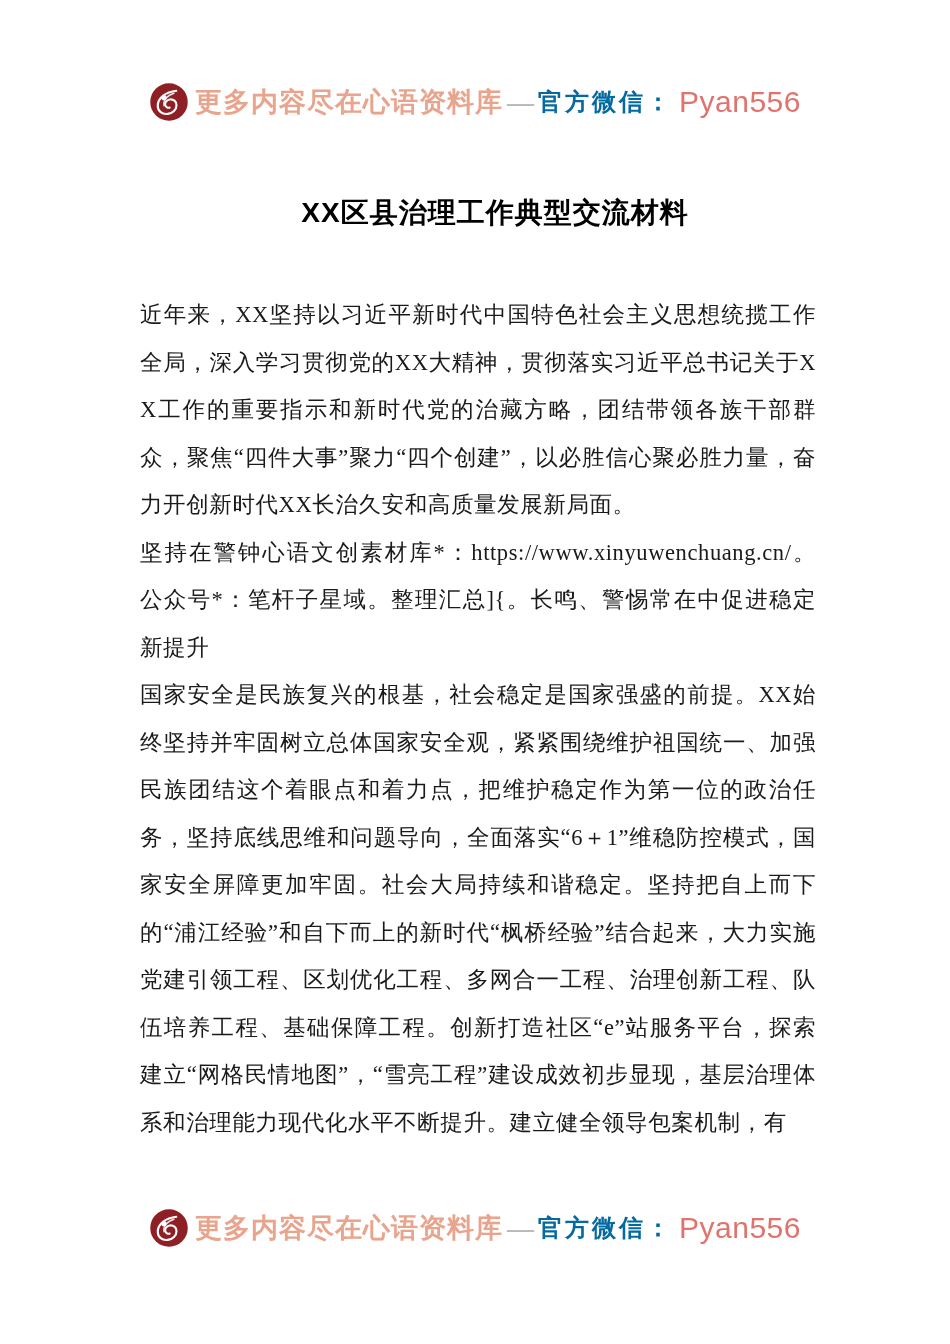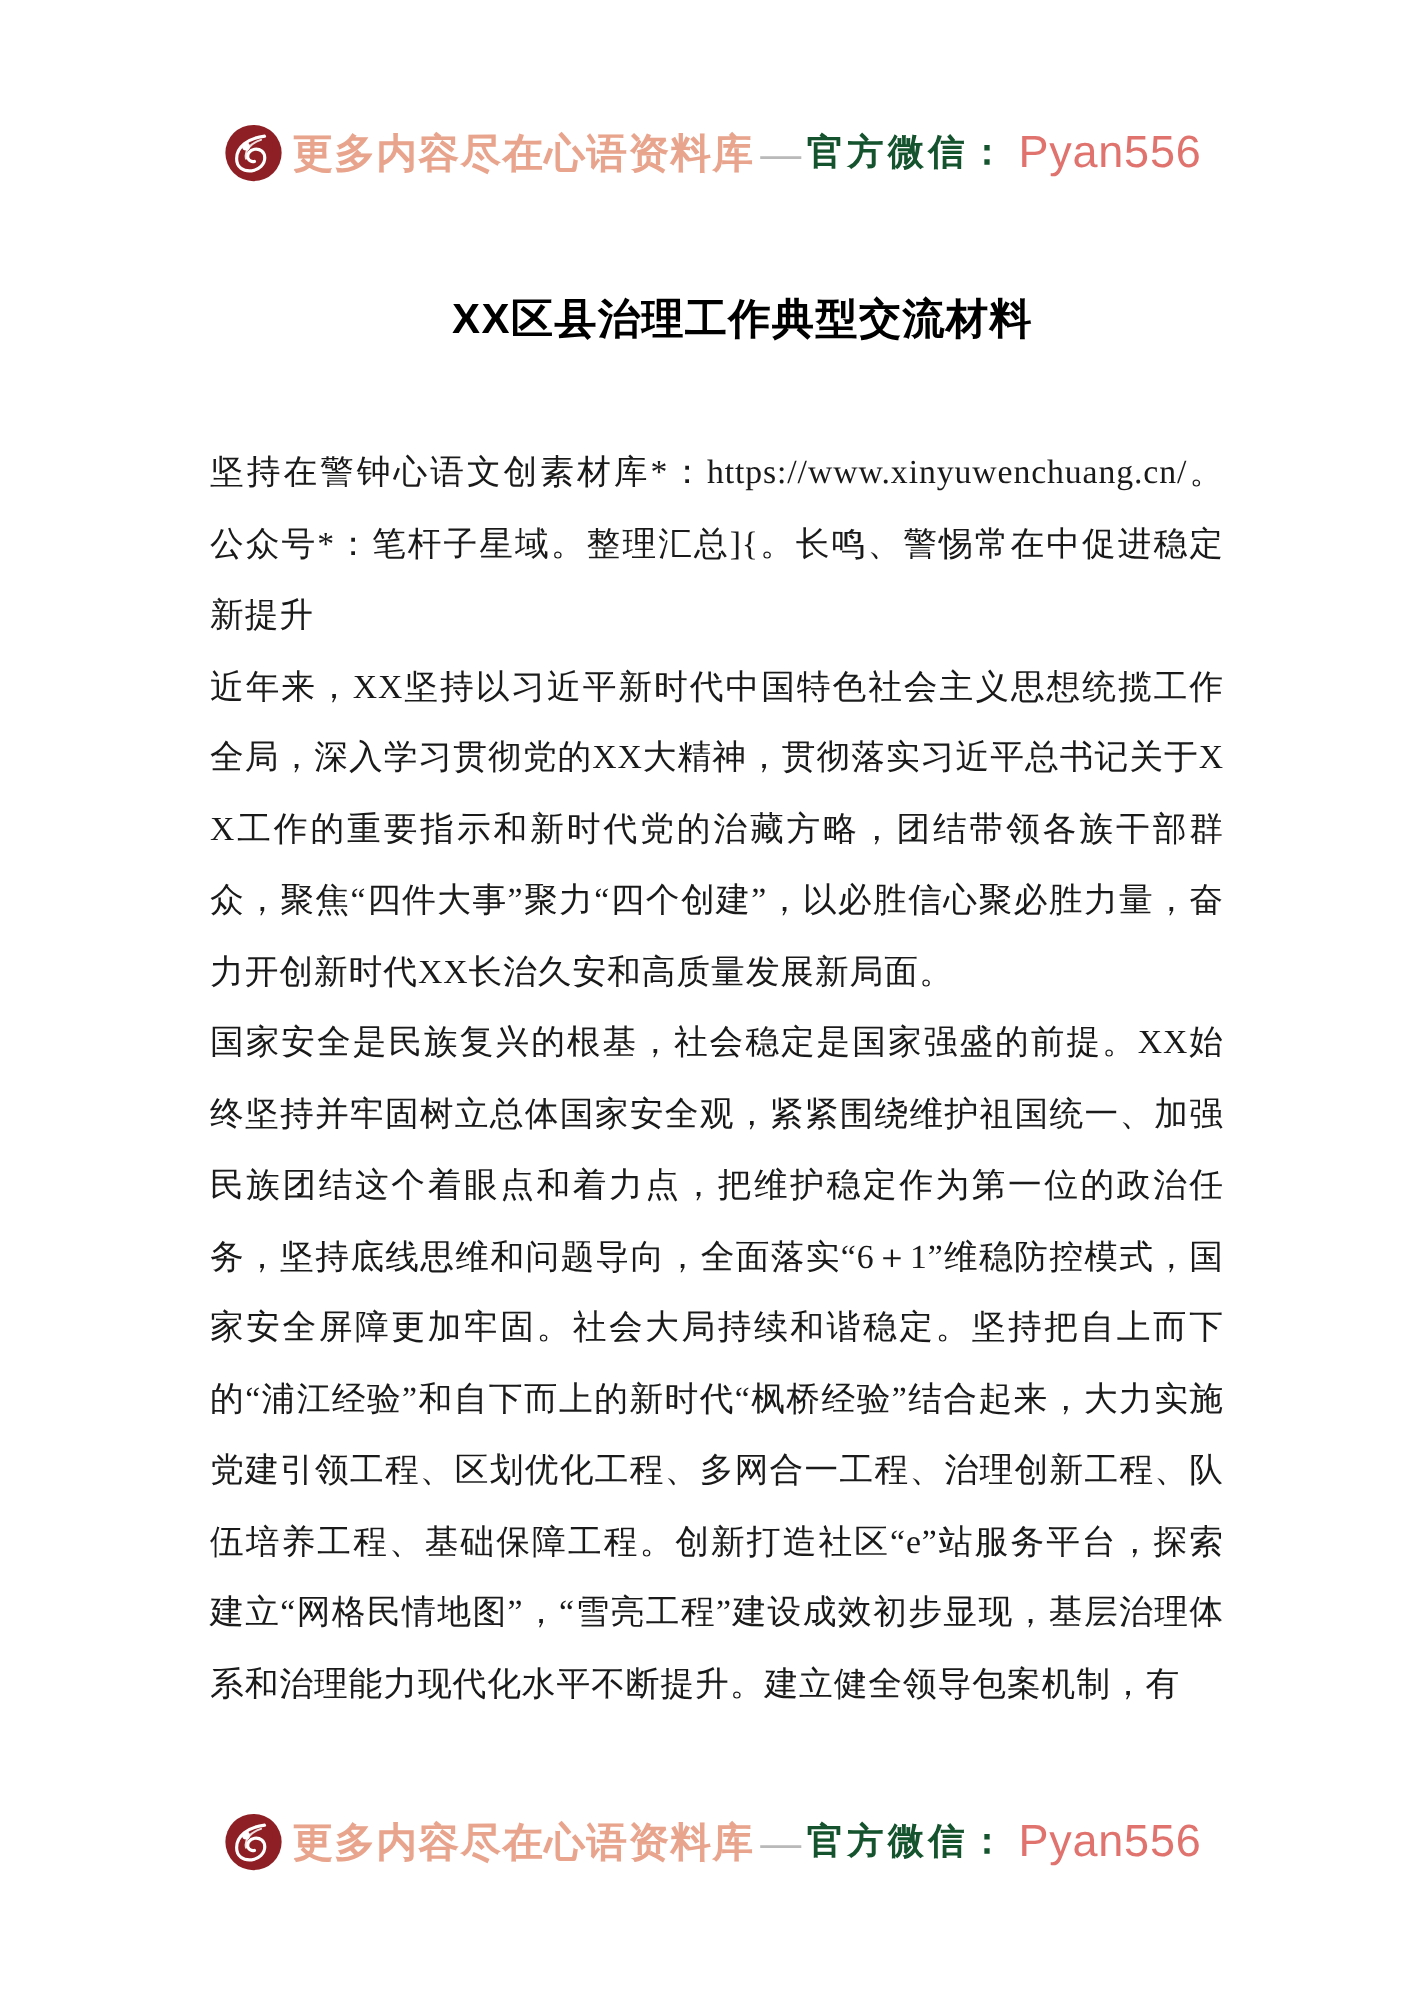--- a/index.html
+++ b/index.html
@@ -58,21 +58,21 @@
     font-size: 27px;
     font-weight: 700;
     color: #b9b9b9;
     line-height: 1;
     margin: 0 -2px;
   }
   .wm-text-wechat {
     font-family: "Liberation Serif", "DejaVu Serif", serif;
     font-size: 24px;
     font-weight: 700;
-    color: #14532d;
+    color: #0369a1;
     letter-spacing: 3px;
     line-height: 1;
   }
   .wm-handle {
     font-family: "Liberation Sans", "DejaVu Sans", sans-serif;
     font-size: 30px;
     font-weight: 400;
     color: #e0736e;
     line-height: 1;
     letter-spacing: 0.5px;
@@ -130,22 +130,22 @@
     </svg>
     <span class="wm-text-main">更多内容尽在心语资料库</span>
     <span class="wm-dash">—</span>
     <span class="wm-text-wechat">官方微信：</span>
     <span class="wm-handle">Pyan556</span>
   </div>
 
   <h1 class="doc-title">XX区县治理工作典型交流材料</h1>
 
   <div class="doc-body">
+    <p class="para">近年来，XX坚持以习近平新时代中国特色社会主义思想统揽工作全局，深入学习贯彻党的XX大精神，贯彻落实习近平总书记关于XX工作的重要指示和新时代党的治藏方略，团结带领各族干部群众，聚焦“四件大事”聚力“四个创建”，以必胜信心聚必胜力量，奋力开创新时代XX长治久安和高质量发展新局面。</p>
     <p class="para">坚持在警钟心语文创素材库*：https://www.xinyuwenchuang.cn/。公众号*：笔杆子星域。整理汇总]{。长鸣、警惕常在中促进稳定新提升</p>
-    <p class="para">近年来，XX坚持以习近平新时代中国特色社会主义思想统揽工作全局，深入学习贯彻党的XX大精神，贯彻落实习近平总书记关于XX工作的重要指示和新时代党的治藏方略，团结带领各族干部群众，聚焦“四件大事”聚力“四个创建”，以必胜信心聚必胜力量，奋力开创新时代XX长治久安和高质量发展新局面。</p>
     <p class="para">国家安全是民族复兴的根基，社会稳定是国家强盛的前提。XX始终坚持并牢固树立总体国家安全观，紧紧围绕维护祖国统一、加强民族团结这个着眼点和着力点，把维护稳定作为第一位的政治任务，坚持底线思维和问题导向，全面落实“6＋1”维稳防控模式，国家安全屏障更加牢固。社会大局持续和谐稳定。坚持把自上而下的“浦江经验”和自下而上的新时代“枫桥经验”结合起来，大力实施党建引领工程、区划优化工程、多网合一工程、治理创新工程、队伍培养工程、基础保障工程。创新打造社区“e”站服务平台，探索建立“网格民情地图”，“雪亮工程”建设成效初步显现，基层治理体系和治理能力现代化水平不断提升。建立健全领导包案机制，有</p>
   </div>
 
   <div class="watermark footer">
     <svg class="wm-logo" viewBox="0 0 64 64" aria-hidden="true">
       <circle cx="32" cy="32" r="30" fill="#8e1f24"></circle>
       <path d="M44 14 C26 16 14 26 14 38 C14 47 21 52 30 51 C38 50 44 44 44 37 C44 31 39 27 33 28 C28 29 25 33 26 37 C27 40 30 42 33 41" fill="none" stroke="#ffffff" stroke-width="3.4" stroke-linecap="round"></path>
       <path d="M40 18 C28 22 22 30 24 38" fill="none" stroke="#ffffff" stroke-width="2.2" stroke-linecap="round" opacity="0.85"></path>
       <circle cx="24" cy="25" r="4.2" fill="#ffffff"></circle>
       <path d="M46 12 C50 18 52 24 51 30" fill="none" stroke="#8e1f24" stroke-width="3" stroke-linecap="round"></path>

